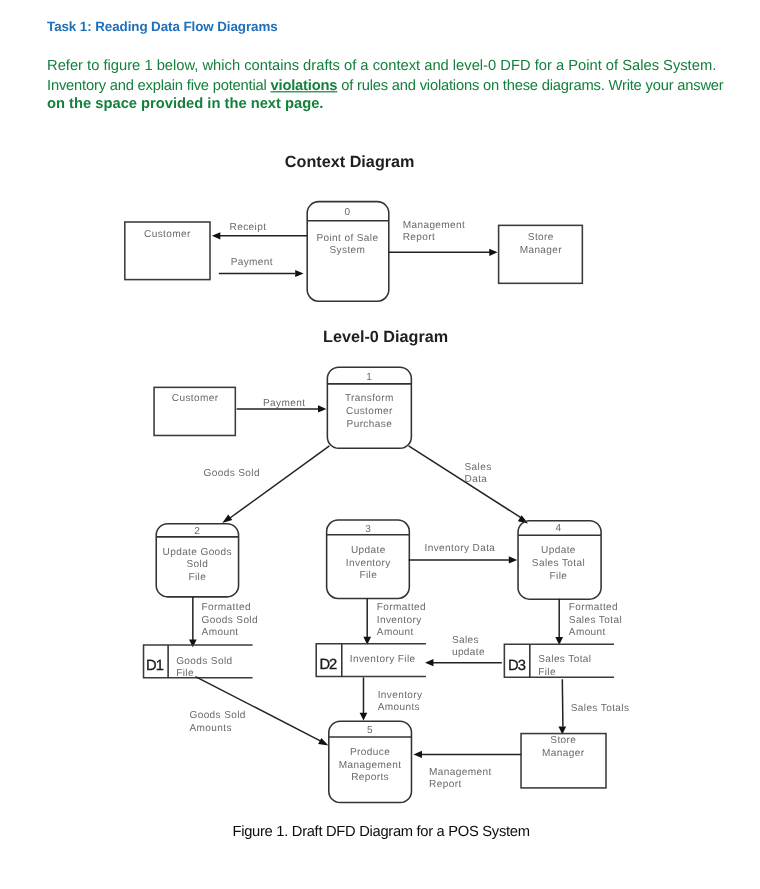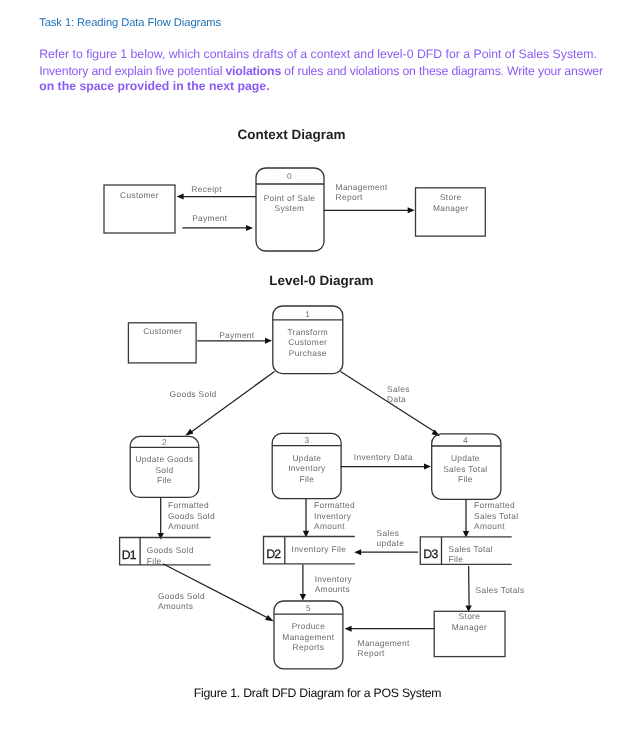--- a/index.html
+++ b/index.html
@@ -1,26 +1,26 @@
 <!DOCTYPE html>
 <html><head>
 <meta charset="utf-8">
 <style>
   html,body{margin:0;padding:0;}
   *{-webkit-font-smoothing:antialiased;text-rendering:geometricPrecision;}
   svg text{paint-order:stroke;}
   body{width:633px;height:741px;background:#ffffff;
        font-family:"Liberation Sans",sans-serif;overflow:hidden;position:relative;}
-  #task-title{position:absolute;left:39.2px;top:16.9px;font-size:11.15px;font-weight:normal;
+  #task-title{position:absolute;left:39.2px;top:16.9px;font-size:11.15px;font-weight:bold;
               color:#1f70ba;white-space:pre;letter-spacing:-0.06px;line-height:12px;}
-  .tline{position:absolute;left:39.2px;font-size:12.27px;color:#8b5cf6;white-space:pre;line-height:13px;}
+  .tline{position:absolute;left:39.2px;font-size:12.27px;color:#15803d;white-space:pre;line-height:13px;}
   #l1{top:48.3px;}
   #l2{top:64.5px;letter-spacing:-0.163px;}
   #l3{top:80.2px;font-weight:bold;}
-  #l2 b{font-weight:bold;}
+  #l2 b{font-weight:bold;text-decoration:underline;}
   #fig{position:absolute;left:0;top:0;width:633px;height:741px;}
   text{font-family:"Liberation Sans",sans-serif;}
   .hd{font-weight:bold;font-size:13.5px;fill:#1f1f1f;}
   .cap{font-size:12.27px;fill:#0d0d0d;letter-spacing:-0.245px;}
   .nm{font-size:8.4px;fill:#6a6a6a;letter-spacing:0.32px;}
   .ent{font-size:8.4px;fill:#6a6a6a;letter-spacing:0.32px;}
   .flow{font-size:8.4px;fill:#6a6a6a;letter-spacing:0.32px;}
   .ds{font-size:12.3px;fill:#1a1a1a;letter-spacing:-0.8px;stroke:#1a1a1a;stroke-width:0.28;}
   .bx{fill:none;stroke:#3b3b3b;stroke-width:1.3;}
   .pbx{fill:none;stroke:#333;stroke-width:1.3;}

